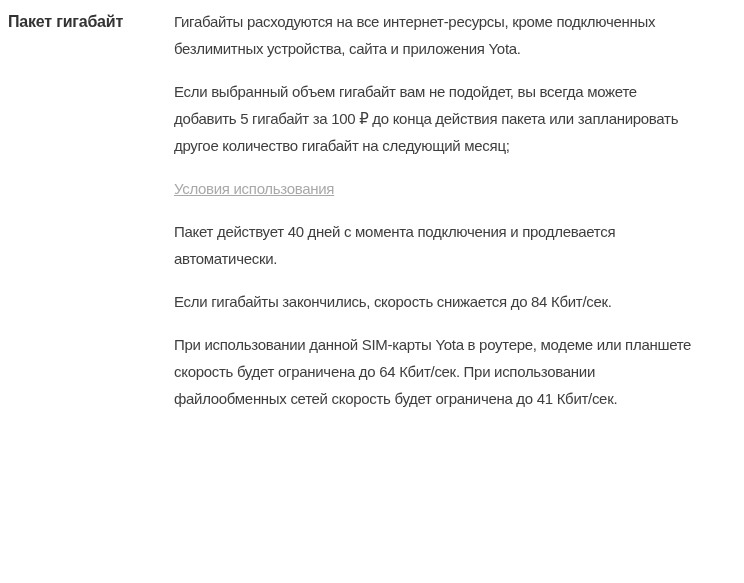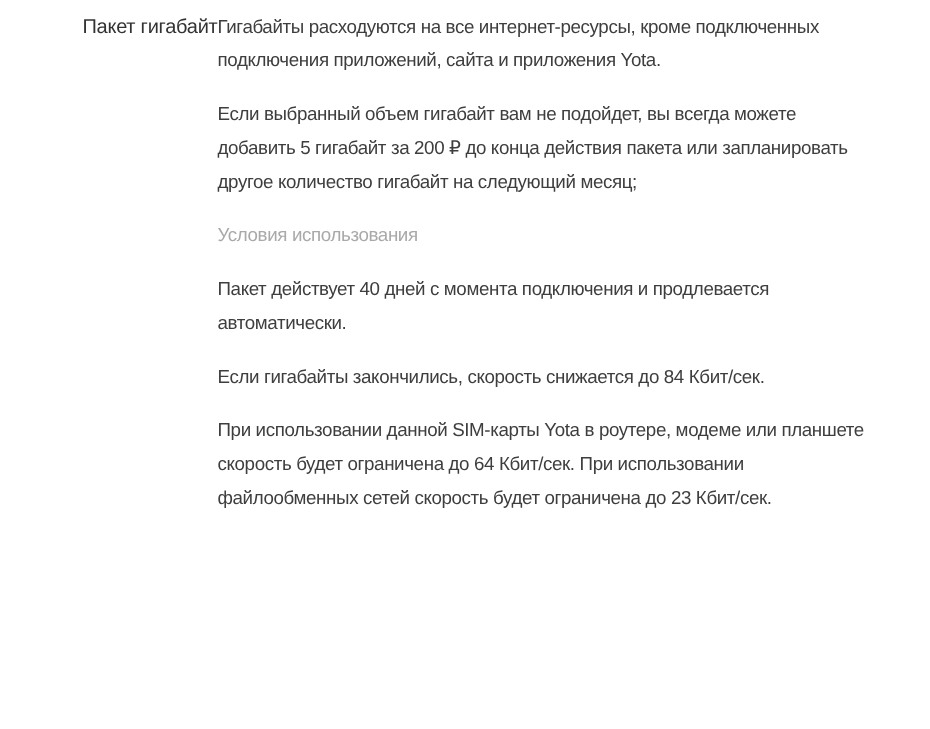--- a/index.html
+++ b/index.html
@@ -19,69 +19,69 @@
     align-items: flex-start;
     padding-top: 8px;
   }
   .left-col {
     width: 174px;
     flex: 0 0 174px;
     padding-left: 8px;
   }
   .section-title {
     font-size: 16px;
-    font-weight: normal;
+    font-weight: bold;
     color: #333333;
     line-height: 27px;
     letter-spacing: -0.2px;
-    text-align: right;
   }
   .right-col {
     flex: 1 1 auto;
     max-width: 562px;
   }
   .para {
     font-size: 15px;
     line-height: 27px;
     color: #3e3e3e;
     letter-spacing: -0.3px;
     white-space: pre-line;
     margin-bottom: 16px;
   }
   .para.muted {
     color: #a9a9a9;
+    text-decoration: underline;
   }
   .para:last-child { margin-bottom: 0; }
 </style>
 </head>
 <body>
 
 <div class="page">
   <div class="layout">
 
     <div class="left-col">
       <div class="section-title">Пакет гигабайт</div>
     </div>
 
     <div class="right-col">
       <p class="para">Гигабайты расходуются на все интернет-ресурсы, кроме подключенных
-подключения приложений, сайта и приложения Yota.</p>
+безлимитных устройства, сайта и приложения Yota.</p>
 
       <p class="para">Если выбранный объем гигабайт вам не подойдет, вы всегда можете
-добавить 5 гигабайт за 200 ₽ до конца действия пакета или запланировать
+добавить 5 гигабайт за 100 ₽ до конца действия пакета или запланировать
 другое количество гигабайт на следующий месяц;</p>
 
       <p class="para muted">Условия использования</p>
 
       <p class="para">Пакет действует 40 дней с момента подключения и продлевается
 автоматически.</p>
 
       <p class="para">Если гигабайты закончились, скорость снижается до 84 Кбит/сек.</p>
 
 
       <p class="para">При использовании данной SIM-карты Yota в роутере, модеме или планшете
 скорость будет ограничена до 64 Кбит/сек. При использовании
-файлообменных сетей скорость будет ограничена до 23 Кбит/сек.</p>
+файлообменных сетей скорость будет ограничена до 41 Кбит/сек.</p>
 
     </div>
 
   </div>
 </div>
 
 </body></html>

